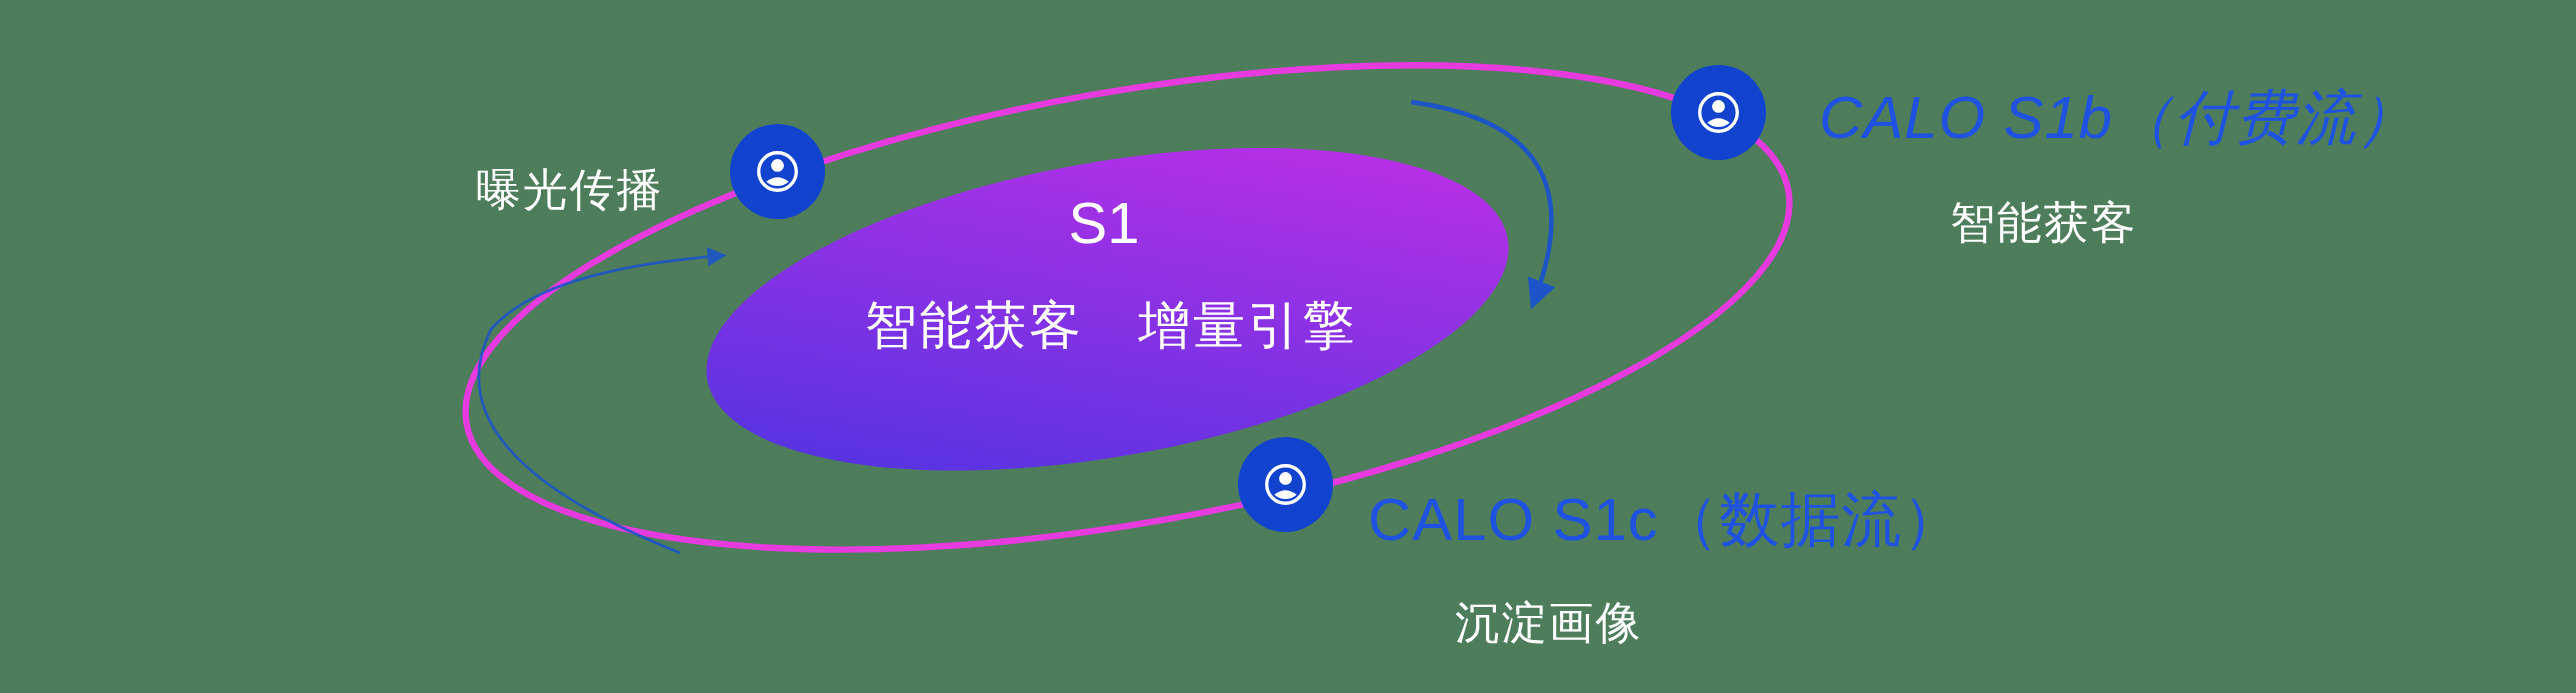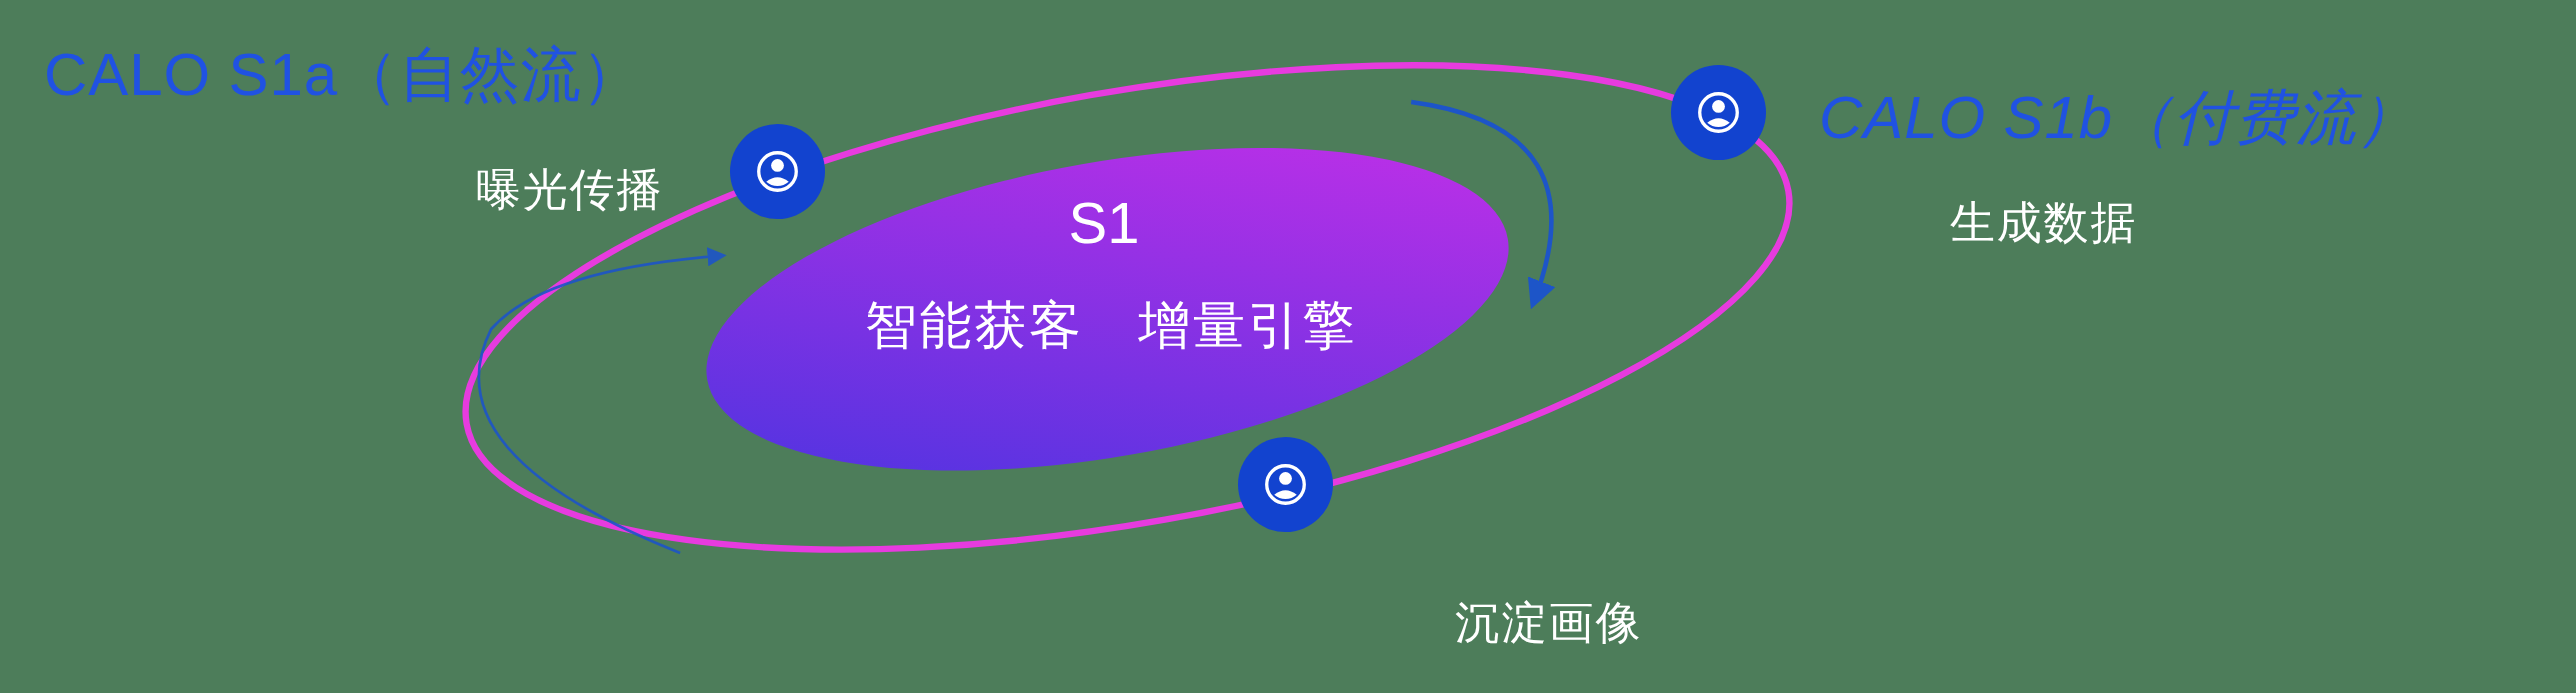--- a/index.html
+++ b/index.html
@@ -141,36 +141,36 @@
   <div class="core-title">S1</div>
   <div class="core-subtitle">智能获客　增量引擎</div>
 
   <div class="node-icon icon-s1a">
     <svg viewBox="0 0 48 48">
       <circle cx="24" cy="24" r="17" fill="none" stroke="#ffffff" stroke-width="3"></circle>
       <circle cx="24" cy="18.5" r="5.8" fill="#ffffff"></circle>
       <path d="M 13.8 33.2 Q 24 25 34.2 33.2 A 15.5 15.5 0 0 1 13.8 33.2 Z" fill="#ffffff"></path>
     </svg>
   </div>
-  <div class="blue-label label-s1a">CALO S1a（自然流）</div>
   <div class="white-caption caption-s1a">曝光传播</div>
 
   <div class="node-icon icon-s1b">
     <svg viewBox="0 0 48 48">
       <circle cx="24" cy="24" r="17" fill="none" stroke="#ffffff" stroke-width="3"></circle>
       <circle cx="24" cy="18.5" r="5.8" fill="#ffffff"></circle>
       <path d="M 13.8 33.2 Q 24 25 34.2 33.2 A 15.5 15.5 0 0 1 13.8 33.2 Z" fill="#ffffff"></path>
     </svg>
   </div>
   <div class="blue-label label-s1b">CALO S1b（付费流）</div>
-  <div class="white-caption caption-s1b">生成数据</div>
+  <div class="white-caption caption-s1b">智能获客</div>
 
   <div class="node-icon icon-s1c">
     <svg viewBox="0 0 48 48">
       <circle cx="24" cy="24" r="17" fill="none" stroke="#ffffff" stroke-width="3"></circle>
       <circle cx="24" cy="18.5" r="5.8" fill="#ffffff"></circle>
       <path d="M 13.8 33.2 Q 24 25 34.2 33.2 A 15.5 15.5 0 0 1 13.8 33.2 Z" fill="#ffffff"></path>
     </svg>
   </div>
+  <div class="blue-label label-s1c">CALO S1c（数据流）</div>
   <div class="white-caption caption-s1c">沉淀画像</div>
 
 </div>
 
 
 </body></html>

